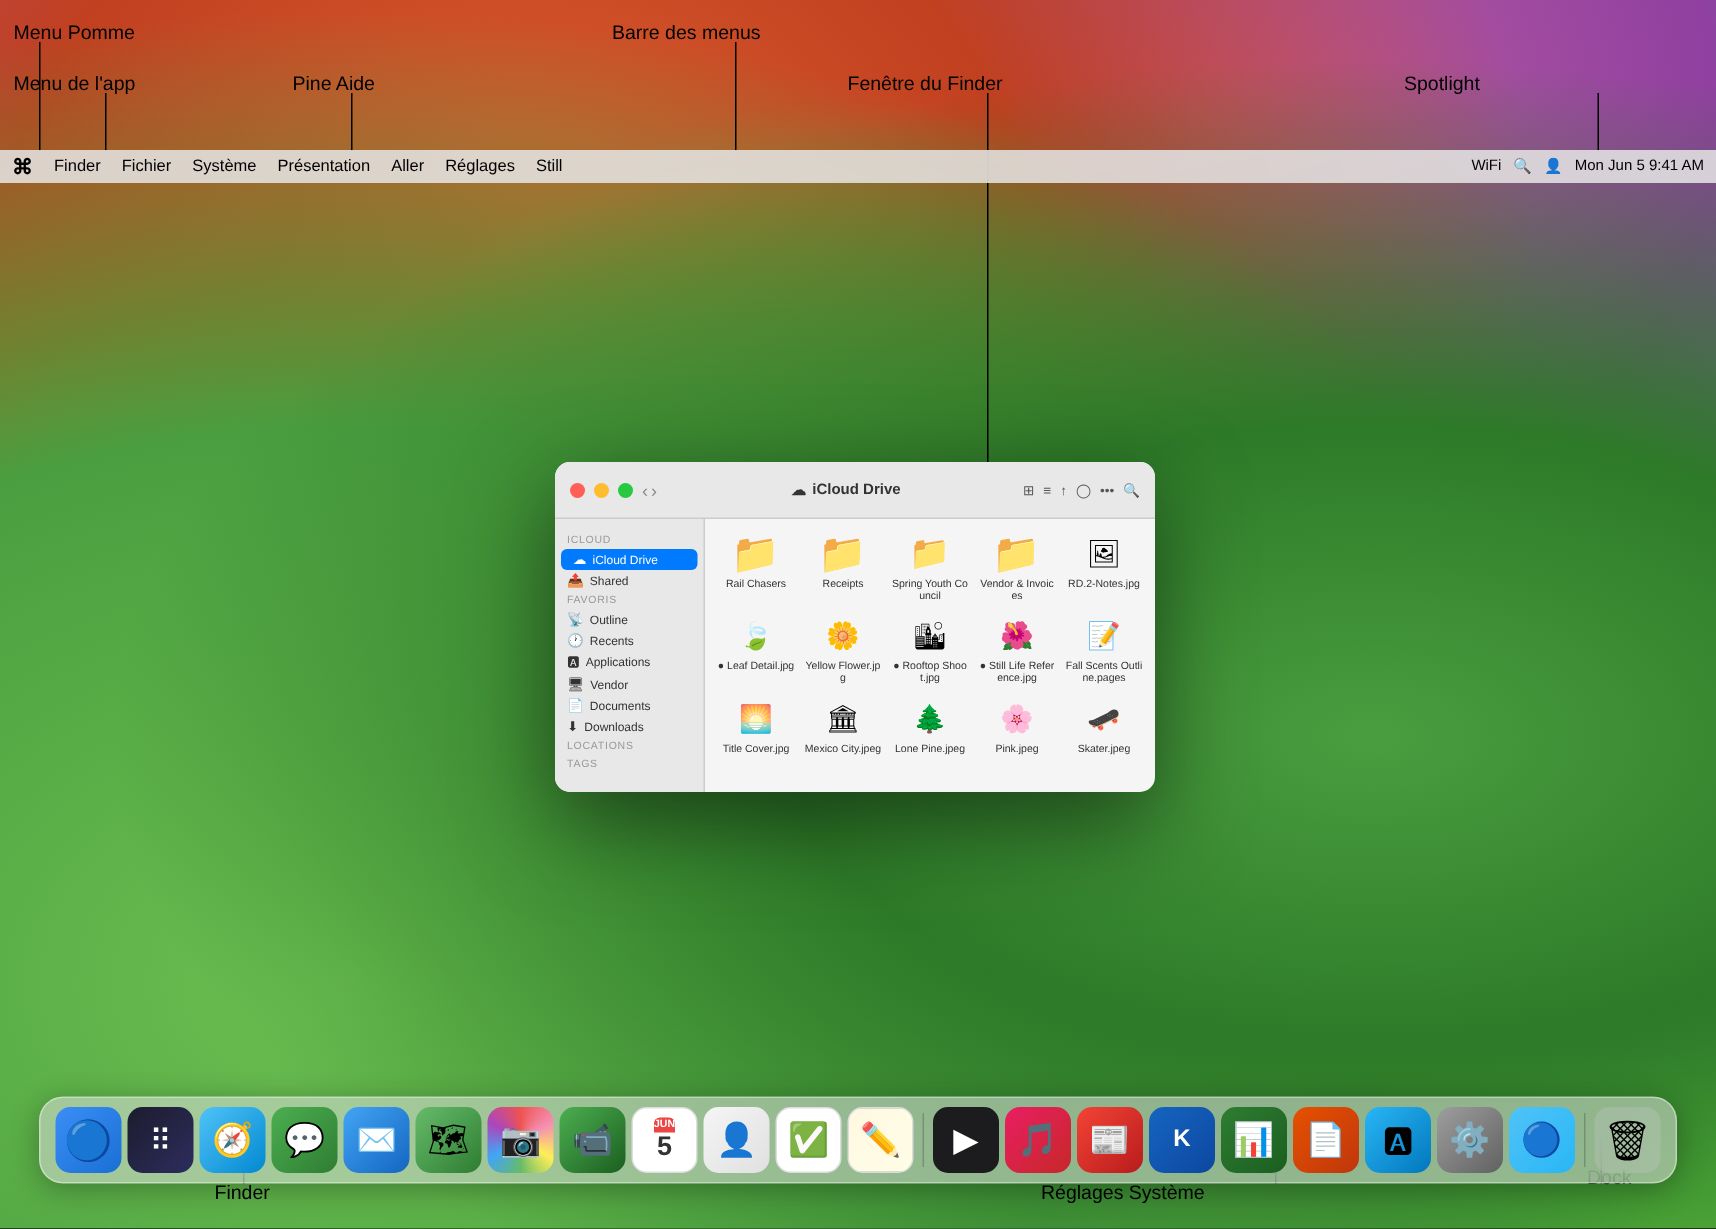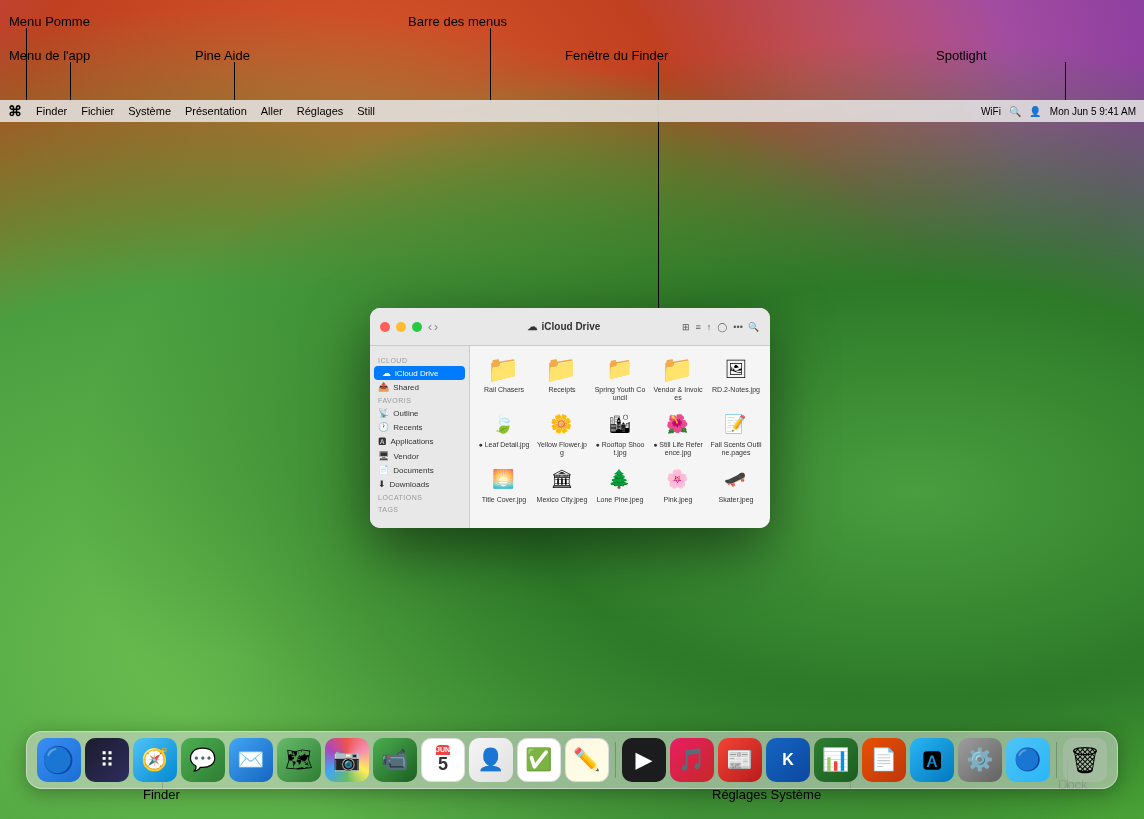--- a/index.html
+++ b/index.html
@@ -533,17 +533,17 @@
 
     <div class="dock-icon" title="Trash" style="background:rgba(200,200,200,0.3);border-radius:10px;">
       <span style="font-size:26px;">🗑</span>
     </div>
   </div>
 </div>
 
 <span class="ann-label" style="bottom:17px;left:143px;">Finder</span>
 <div class="ann-line" style="bottom:30px;left:162px;width:1px;height:30px;"></div>
 
-<span class="ann-label" style="bottom:17px;left:712px;">Réglages Système</span>
+<span class="ann-label" style="bottom:17px;left:694px;">Réglages Système</span>
 <div class="ann-line" style="bottom:30px;left:850px;width:1px;height:30px;"></div>
 
 <span class="ann-label" style="bottom:27px;left:1058px;">Dock</span>
 <div class="ann-line" style="bottom:30px;left:1067px;width:1px;height:30px;"></div>
 
 </body></html>

